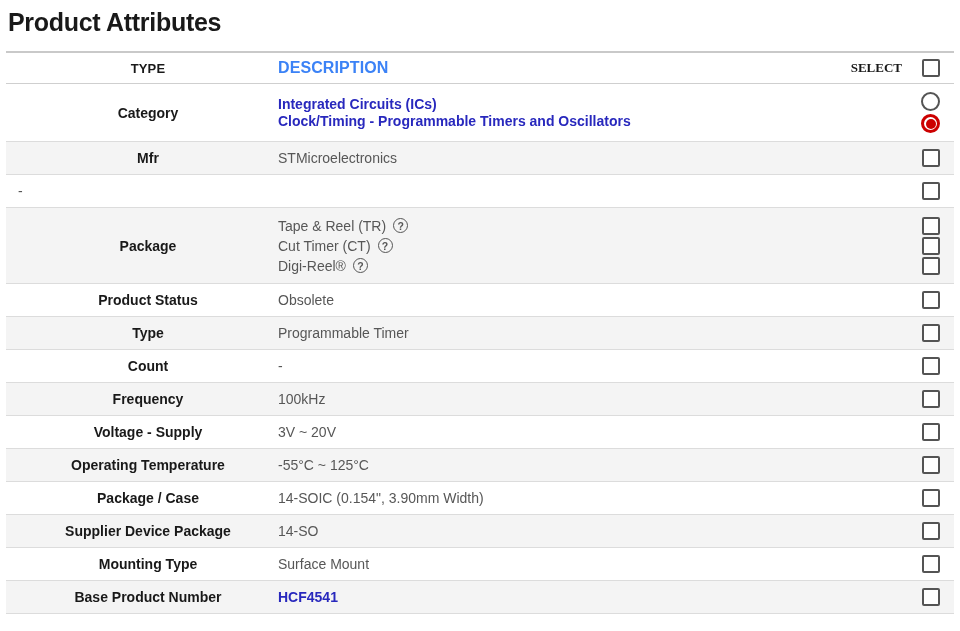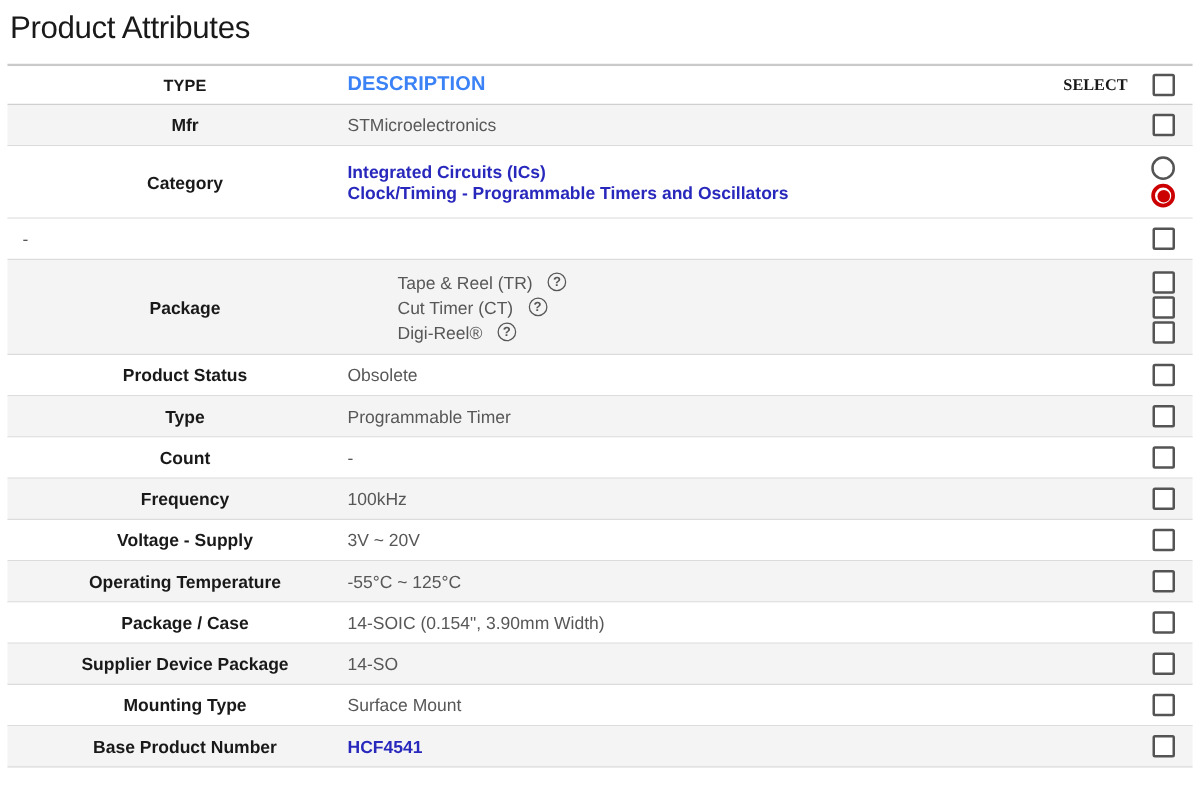--- a/index.html
+++ b/index.html
@@ -6,21 +6,21 @@
   html, body { margin: 0; padding: 0; background: #ffffff; }
   body {
     width: 960px; height: 631px;
     font-family: "Liberation Sans", sans-serif;
     color: #191919;
     overflow: hidden;
   }
   .page { padding: 4px 6px 0 6px; }
   .page-title {
     font-size: 25px;
-    font-weight: 400;
+    font-weight: 700;
     color: #191919;
     margin: 4px 0 14px 2px;
     letter-spacing: -0.3px;
   }
   .attr-table { border-top: 2px solid #c9c9c9; width: 948px; }
   .row {
     display: flex;
     align-items: center;
     min-height: 33px;
     padding: 0 14px 0 12px;
@@ -107,25 +107,24 @@
     text-decoration: none;
     cursor: pointer;
     display: block;
   }
   .cat-links { display: flex; flex-direction: column; }
 
   .pkg-lines { display: flex; flex-direction: column; }
   .pkg-line {
     display: flex;
     align-items: center;
-    gap: 12px;
+    gap: 7px;
     line-height: 20px;
     font-size: 14px;
     color: #575757;
-    margin-left: 40px;
   }
   .help-icon {
     width: 15px; height: 15px;
     border: 1.5px solid #565656;
     border-radius: 50%;
     display: inline-flex;
     align-items: center;
     justify-content: center;
     font-size: 10.5px;
     font-weight: 700;
@@ -145,38 +144,38 @@
 
     <div class="row header-row">
       <div class="cell-type">TYPE</div>
       <div class="cell-desc" style="font-weight:700;color:#3b82f6;font-size:16px;">DESCRIPTION</div>
       <div class="cell-select">
         <span>SELECT</span>
         <div class="checkbox"></div>
       </div>
     </div>
 
-    <div class="row gray">
-      <div class="cell-type">Mfr</div>
-      <div class="cell-desc">STMicroelectronics</div>
-      <div class="cell-select">
-          <div class="checkbox"></div>
-        </div>
-    </div>
-
     <div class="row category-row">
       <div class="cell-type">Category</div>
       <div class="cell-desc cat-links">
         <a class="link">Integrated Circuits (ICs)</a>
         <a class="link">Clock/Timing - Programmable Timers and Oscillators</a>
       </div>
       <div class="cell-select radio-stack">
         <div class="radio"></div>
         <div class="radio selected"></div>
       </div>
+    </div>
+
+    <div class="row gray">
+      <div class="cell-type">Mfr</div>
+      <div class="cell-desc">STMicroelectronics</div>
+      <div class="cell-select">
+          <div class="checkbox"></div>
+        </div>
     </div>
 
     <div class="row">
       <div class="cell-desc">-</div>
       <div class="cell-select">
           <div class="checkbox"></div>
         </div>
     </div>
 
     <div class="row gray package-row">

